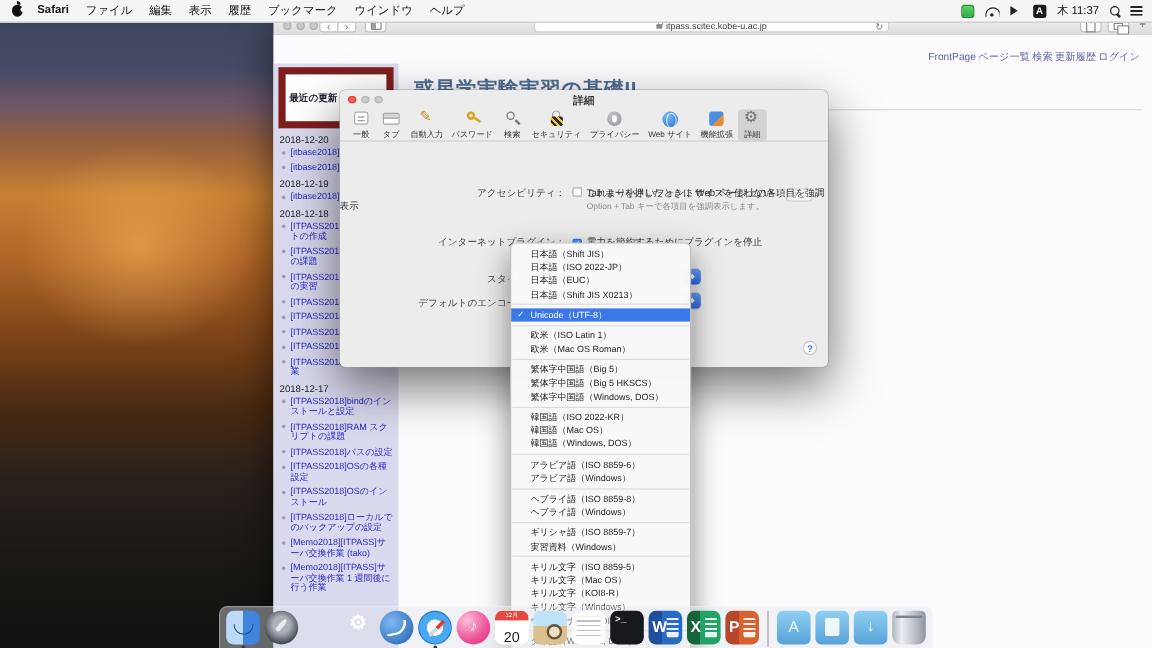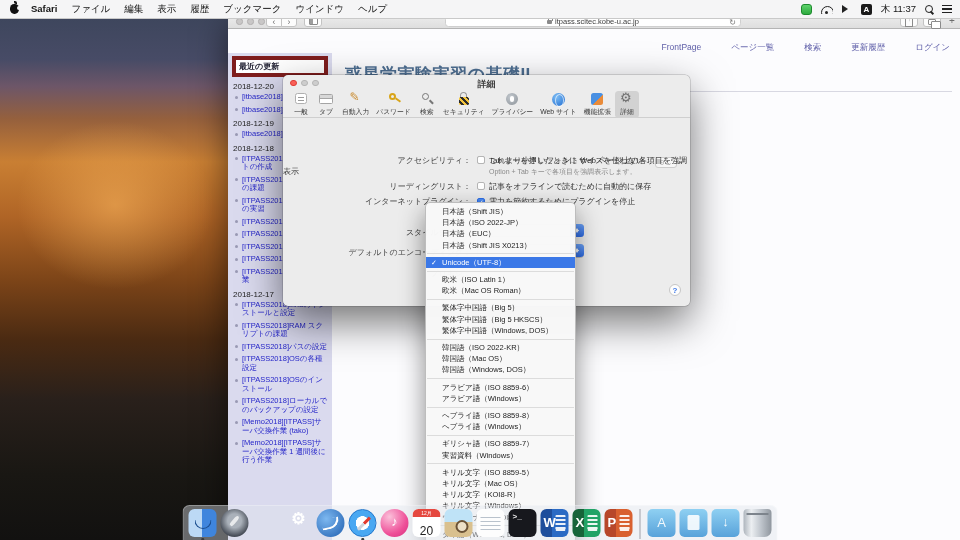--- a/index.html
+++ b/index.html
@@ -47,24 +47,24 @@
   .ureload{position:absolute;right:4px;top:0;color:#7a7a7a;font-size:8px;line-height:11px;}
   .b-share{left:672px;width:18px;}
   .shico{display:inline-block;width:8px;height:8px;border:1px solid #8b8b8b;border-top:none;position:relative;margin-top:2px;}
   .shico::after{content:"↑";position:absolute;top:-5px;left:1.5px;font-size:7px;color:#8b8b8b;}
   .b-tabs{left:695px;width:18px;}
   .tbico{display:inline-block;width:8px;height:6px;border:1px solid #8b8b8b;border-radius:1px;position:relative;margin-top:2px;background:#fff;}
   .tbico::before{content:"";position:absolute;left:1.5px;top:1.5px;width:8px;height:6px;border:1px solid #8b8b8b;background:#fff;border-radius:1px;}
   .b-plus{left:718px;width:12px;border:none;background:transparent;font-size:10px;color:#6d6d6d;}
 
   .page{position:absolute;top:16px;left:0;right:0;bottom:0;background:#fcfcfe;overflow:hidden;}
-  .toplinks{position:absolute;top:13px;right:10px;display:flex;gap:30px;font-size:8.5px;color:#5e5ea8;}
+  .toplinks{position:absolute;top:13px;right:10px;display:flex;gap:2px;font-size:8.5px;color:#5e5ea8;}
   .toplink{cursor:pointer;}
   .sb{position:absolute;left:0;top:24px;bottom:0;width:104px;background:#dadaee;padding:3px 4px;}
-  .sb-head{background:#fff;border:4px solid #7f1d1d;color:#223;font-weight:bold;font-size:8px;padding:1px 3px;margin-bottom:3px;}
+  .sb-head{background:#fff;border:6px solid #7f1d1d;color:#223;font-weight:bold;font-size:8px;padding:14px 3px;margin-bottom:3px;}
   .sb-date{font-size:8px;color:#222;margin:5px 0 2px 1px;}
   .sb-item{position:relative;margin:0 0 4px 10px;font-size:7.5px;line-height:8.5px;}
   .sb-bullet{position:absolute;left:-7px;top:2.5px;width:3px;height:3px;border-radius:50%;background:#9a9ab4;}
   .sb-link{color:#2626c9;text-decoration:none;cursor:pointer;}
   .ptitle{position:absolute;left:117px;top:34px;font-size:17px;font-weight:bold;color:#4e6f93;letter-spacing:.5px;}
   .phr{position:absolute;left:112px;right:8px;top:62px;height:1px;background:#d8d8e2;}
   .pfooter{position:absolute;right:8px;top:277px;text-align:right;font-family:"Liberation Serif",serif;font-size:8px;line-height:10px;color:#222;}
   .pfooter a{color:#3b3bd1;text-decoration:none;cursor:pointer;}
 
   
@@ -317,23 +317,20 @@
       </div>
     </div>
   <div class="dbody">
     <div class="drow" style="top:80px;">
       <span class="rlabel">アクセシビリティ：</span><span class="cb"></span><span class="cbl">これより小さいフォントサイズを使わない：</span><span class="minisel"><span>9</span> ⌄</span>
     </div>
     <div class="drow" style="top:80px;">
       <span class="rlabel"></span><span class="cb"></span><span class="cbl">Tab キーを押したときに Web ページ上の各項目を強調表示</span>
     </div>
     <div class="dnote" style="top:92px;">Option + Tab キーで各項目を強調表示します。</div>
-    <div class="drow" style="top:106px;">
-      <span class="rlabel">リーディングリスト：</span><span class="cb"></span><span class="cbl">記事をオフラインで読むために自動的に保存</span>
-    </div>
     <div class="drow" style="top:121px;">
       <span class="rlabel">インターネットプラグイン：</span><span class="cb on">✓</span><span class="cbl">電力を節約するためにプラグインを停止</span>
     </div>
     <div class="drow" style="top:152px;">
       <span class="rlabel">スタイルシート：</span>
     </div>
     <div class="pill" style="top:149px;">
         <span class="pillcap"></span>
       </div>
     <div class="drow" style="top:172px;">

